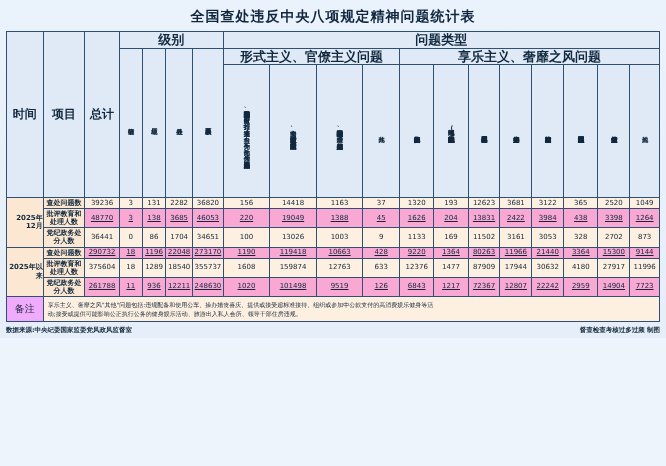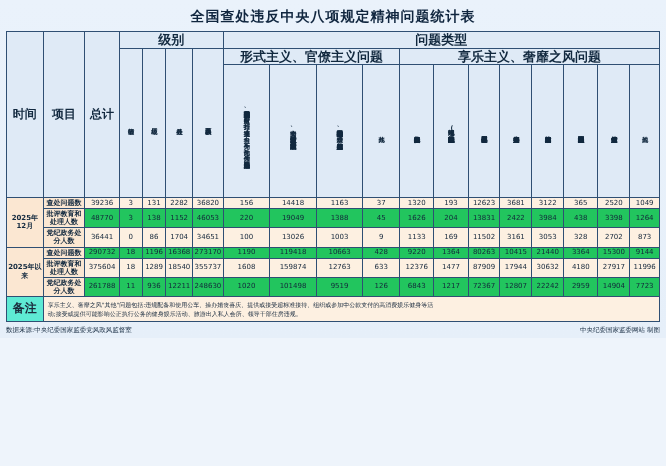--- a/index.html
+++ b/index.html
@@ -65,49 +65,50 @@
     line-height:1.15;
     margin-top:32px;
   }
   .period{
     background:#fbe7d2;
     font-size:7px;
     font-weight:bold;
     writing-mode:horizontal-tb;
     color:#12293f;
     line-height:1.2;
+    text-align:right;
   }
   tbody td.num{
     background:#fdf0e1;
     font-size:7px;
     color:#13263a;
   }
-  tbody tr.alt td.num{background:#22c55e;}
+  tbody tr.alt td.num{background:#f9a8d4;text-decoration:underline;}
   .note-cell{
     background:#fdf0e1;
     text-align:left;
     font-size:6px;
     line-height:1.5;
     padding:3px 4px;
     color:#16283c;
   }
   .note-label{
-    background:#5eead4;
-    font-size:12px;
-    font-weight:bold;
+    background:#f0abfc;
+    font-size:10px;
+    font-weight:normal;
   }
   .footer{
     display:flex;
     justify-content:space-between;
     align-items:center;
     width:654px;
     font-size:6.5px;
     color:#14293f;
     padding:4px 0 0 0;
-    font-weight:normal;
+    font-weight:bold;
   }
   .grp{font-size:13px;font-weight:bold;}
 </style>
 </head>
 <body>
 
 <div class="page">
   <div class="title">全国查处违反中央八项规定精神问题统计表</div>
 
   <table>
@@ -183,21 +184,21 @@
         <td class="num">3122</td>
         <td class="num">365</td>
         <td class="num">2520</td>
         <td class="num">1049</td>
       </tr>
       <tr class="alt">
         <td class="rowlabel">批评教育和处理人数</td>
         <td class="num">48770</td>
         <td class="num">3</td>
         <td class="num">138</td>
-        <td class="num">1152</td>
+        <td class="num">3685</td>
         <td class="num">46053</td>
         <td class="num">220</td>
         <td class="num">19049</td>
         <td class="num">1388</td>
         <td class="num">45</td>
         <td class="num">1626</td>
         <td class="num">204</td>
         <td class="num">13831</td>
         <td class="num">2422</td>
         <td class="num">3984</td>
@@ -224,30 +225,30 @@
         <td class="num">328</td>
         <td class="num">2702</td>
         <td class="num">873</td>
       </tr>
       <tr class="alt">
         <td rowspan="3" class="period">2025年以来</td>
         <td class="rowlabel">查处问题数</td>
         <td class="num">290732</td>
         <td class="num">18</td>
         <td class="num">1196</td>
-        <td class="num">16368</td>
+        <td class="num">22048</td>
         <td class="num">273170</td>
         <td class="num">1190</td>
         <td class="num">119418</td>
         <td class="num">10663</td>
         <td class="num">428</td>
         <td class="num">9220</td>
         <td class="num">1364</td>
         <td class="num">80263</td>
-        <td class="num">10415</td>
+        <td class="num">11966</td>
         <td class="num">21440</td>
         <td class="num">3364</td>
         <td class="num">15300</td>
         <td class="num">9144</td>
       </tr>
       <tr>
         <td class="rowlabel">批评教育和处理人数</td>
         <td class="num">375604</td>
         <td class="num">18</td>
         <td class="num">1289</td>
@@ -291,15 +292,15 @@
         <td colspan="18" class="note-cell">
           <div>享乐主义、奢靡之风"其他"问题包括:违规配备和使用公车、操办婚丧喜庆、提供或接受超标准接待、组织或参加中公款支付的高消费娱乐健身等活</div>
           <div>动;接受或提供可能影响公正执行公务的健身娱乐活动、旅游出入私人会所、领导干部住房违规。</div>
         </td>
       </tr>
     </tbody>
   </table>
 
   <div class="footer">
     <span>数据来源:中央纪委国家监委党风政风监督室</span>
-    <span>中央纪委国家监委网站 制图</span>
+    <span>督查检查考核过多过频 制图</span>
   </div>
 </div>
 
 </body></html>

